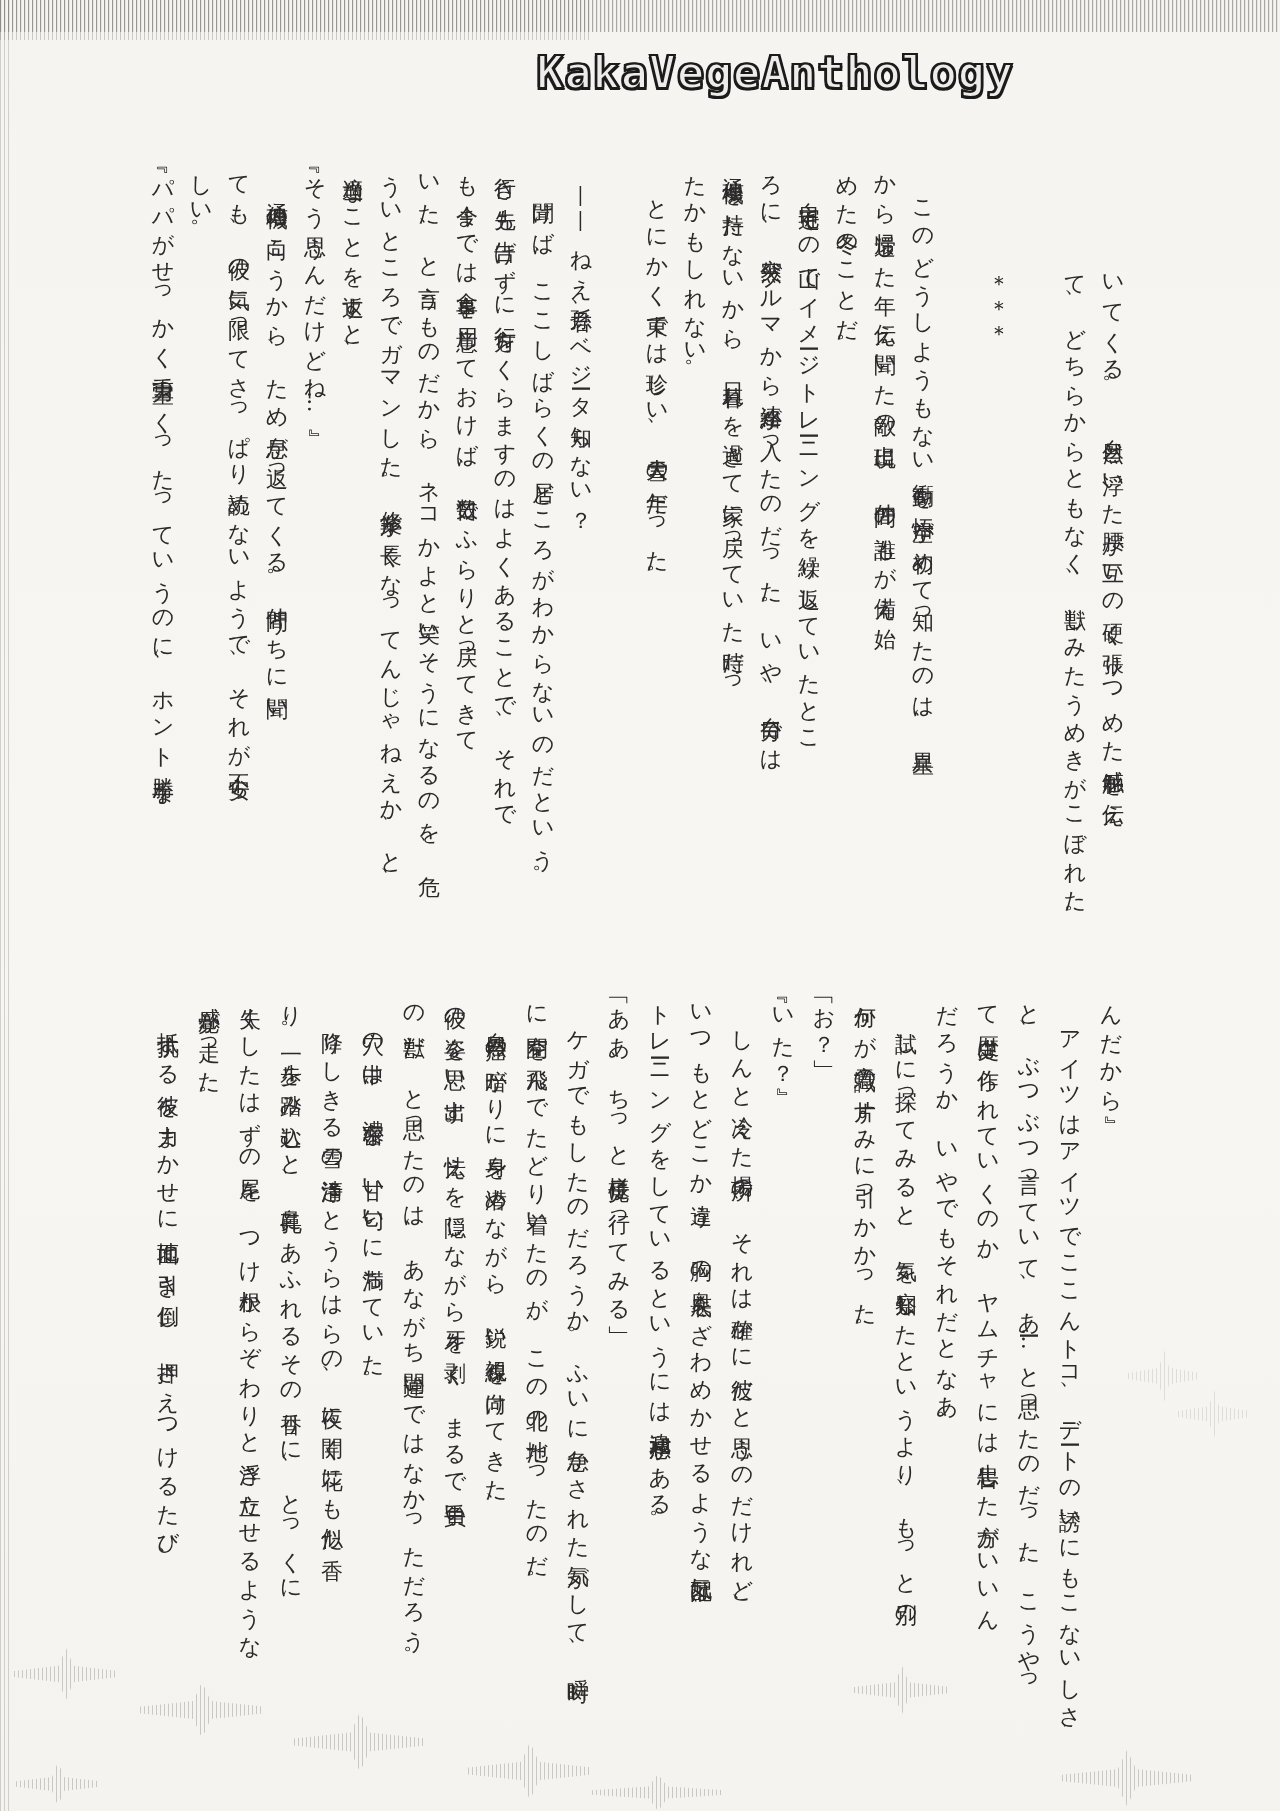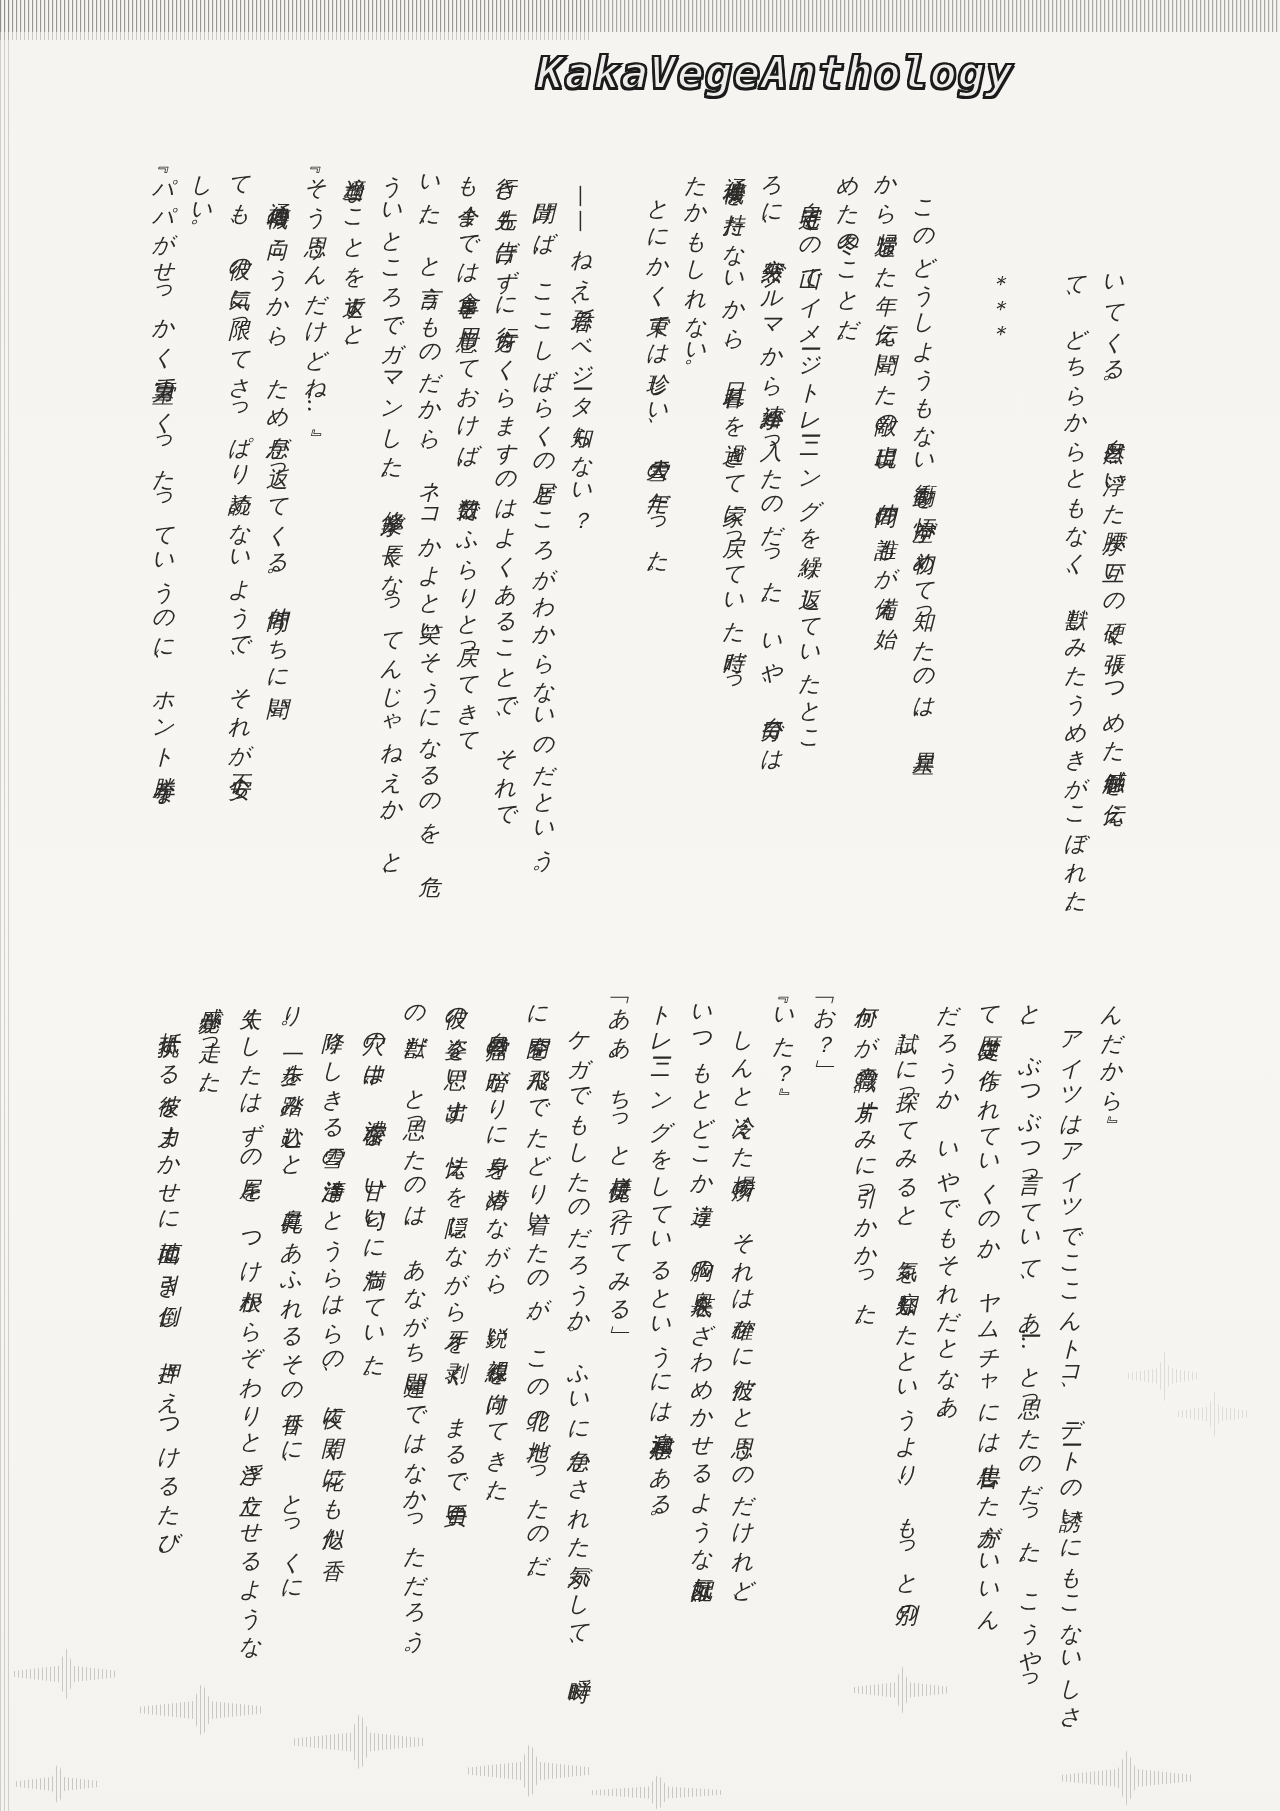--- a/index.html
+++ b/index.html
@@ -1,21 +1,20 @@
 <!DOCTYPE html>
 <html><head>
 <meta charset="utf-8">
 <style>
   html,body { margin:0; padding:0; background:#e9e8e5; }
   .page {
     position:relative; width:1280px; height:1811px;
     background:linear-gradient(180deg,#f5f4f1 0%, #f7f6f3 55%, #f4f3ef 100%);
     overflow:hidden;
     font-family:"DejaVu Serif","Liberation Serif",serif;
-    font-style:italic;
   }
   
   .stripes {
     position:absolute; top:0; left:0; width:100%; height:32px;
     background:repeating-linear-gradient(90deg, rgba(105,105,105,0.55) 0 1px, rgba(160,160,160,0.18) 1px 2px, rgba(255,255,255,0) 2px 4px);
   }
   .stripes::after {
     content:""; position:absolute; left:0; top:0; width:46%; height:40px;
     background:repeating-linear-gradient(90deg, rgba(120,120,120,0.35) 0 1px, rgba(255,255,255,0) 1px 4px);
   }

